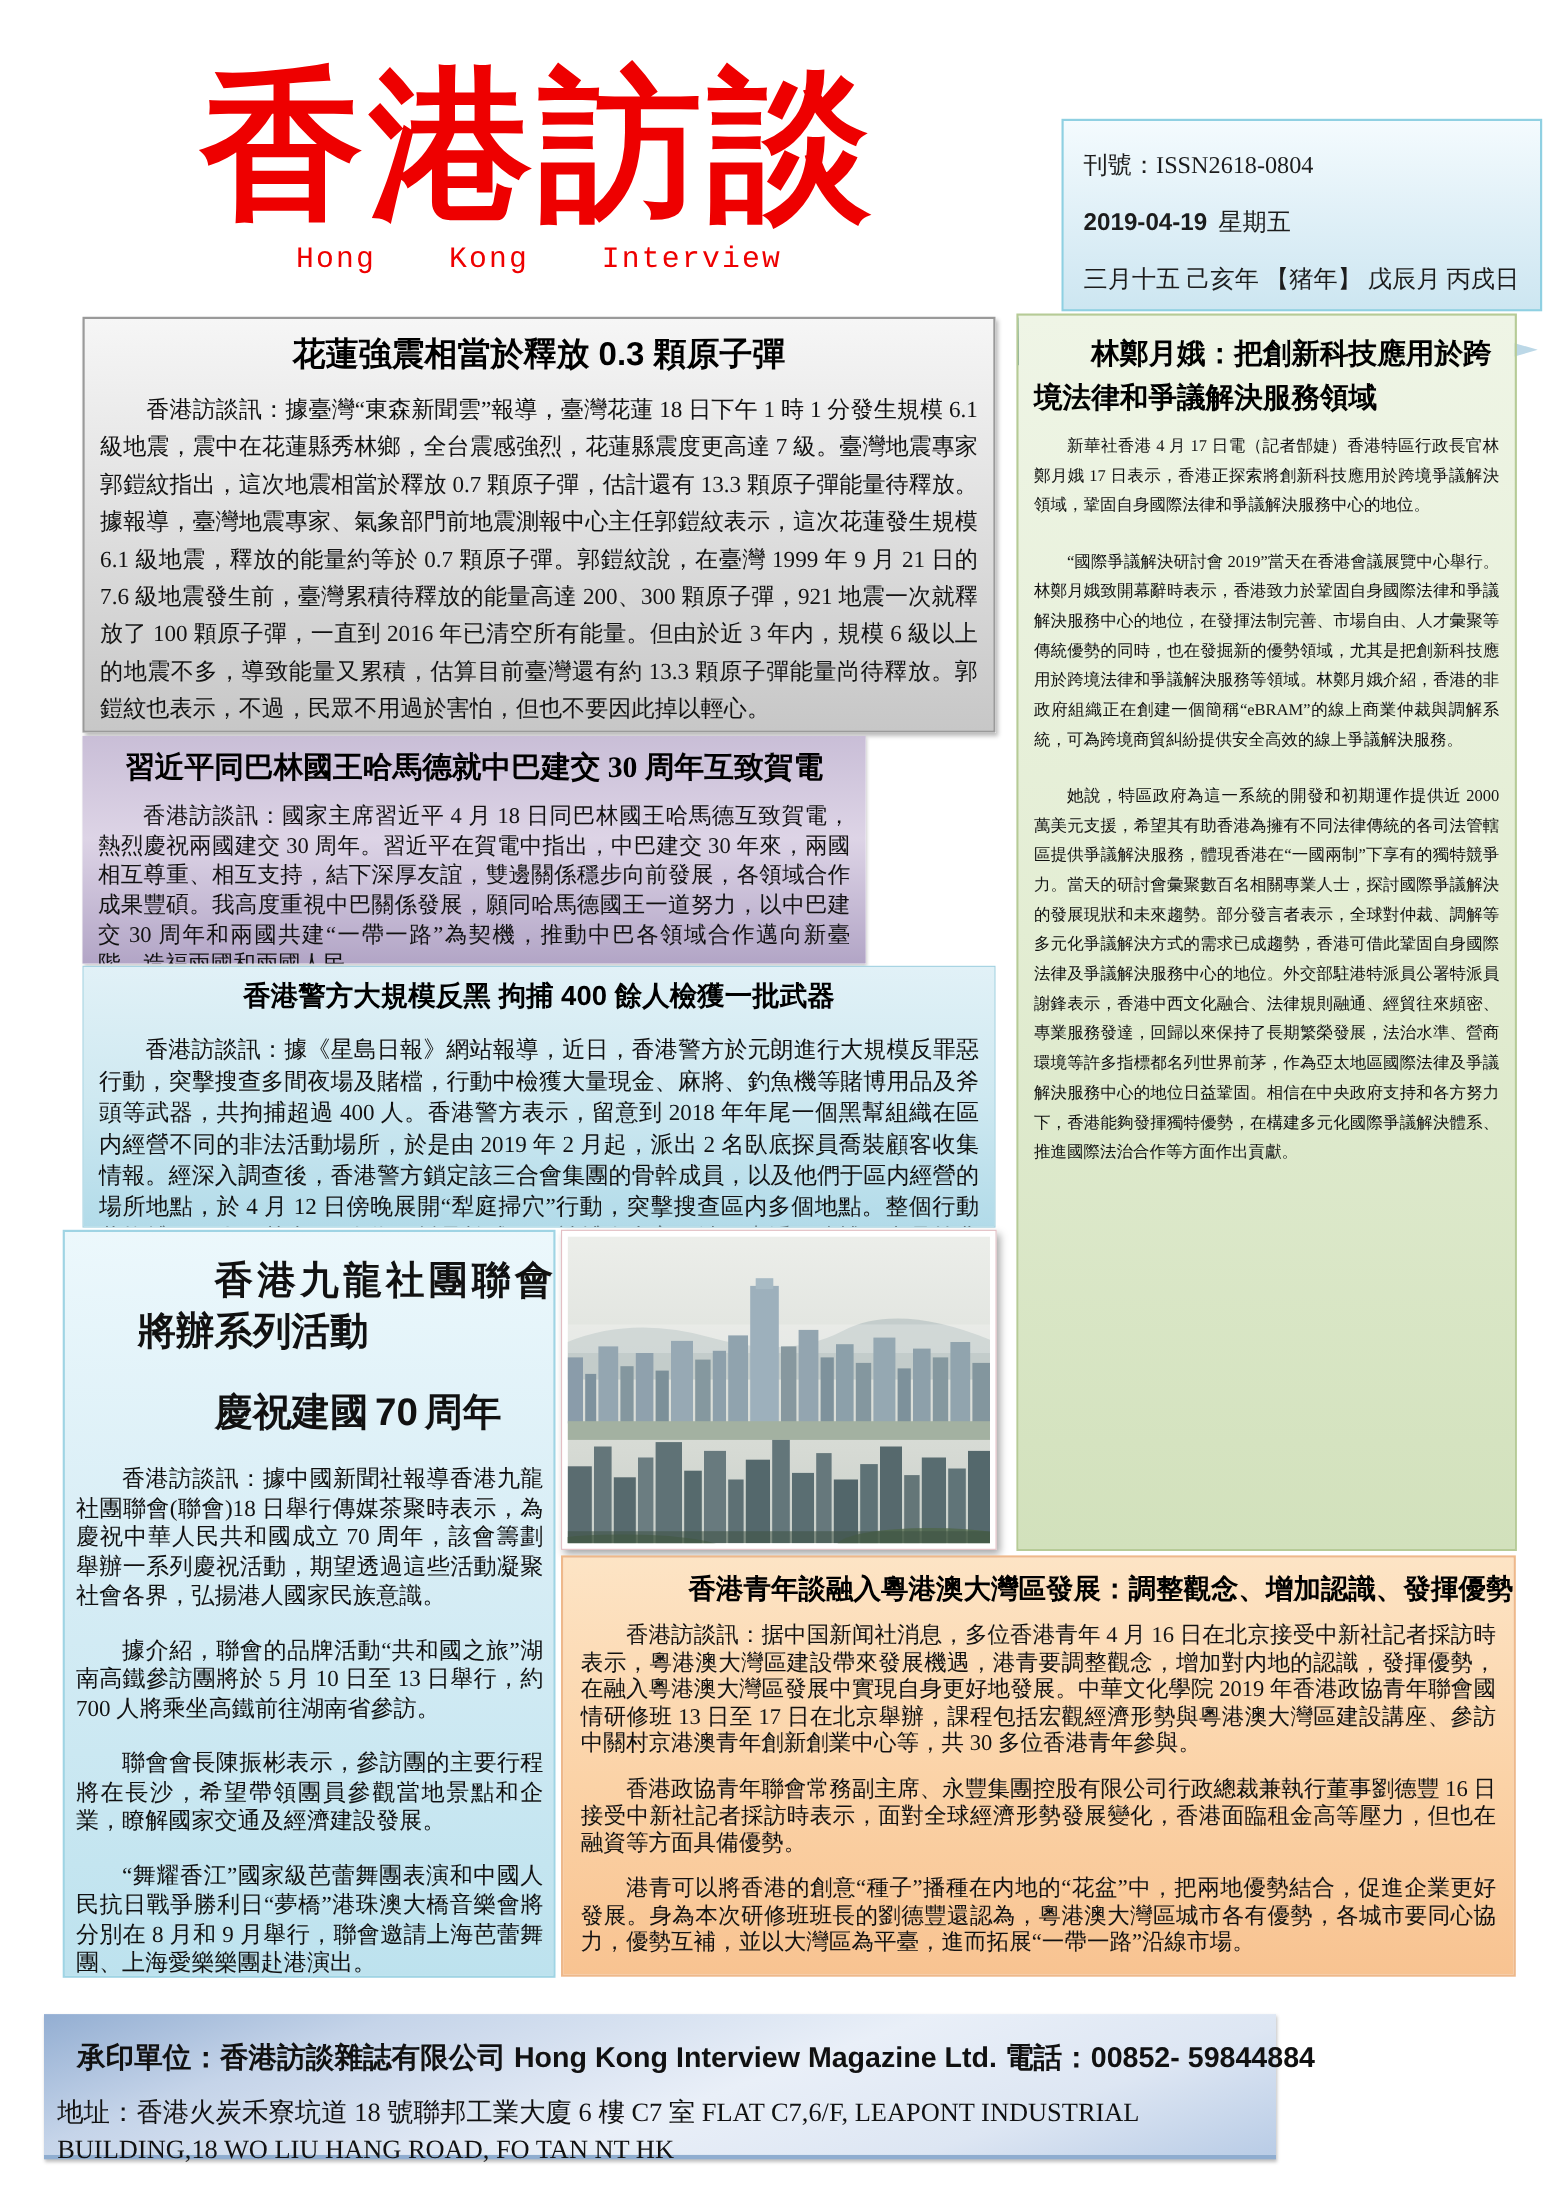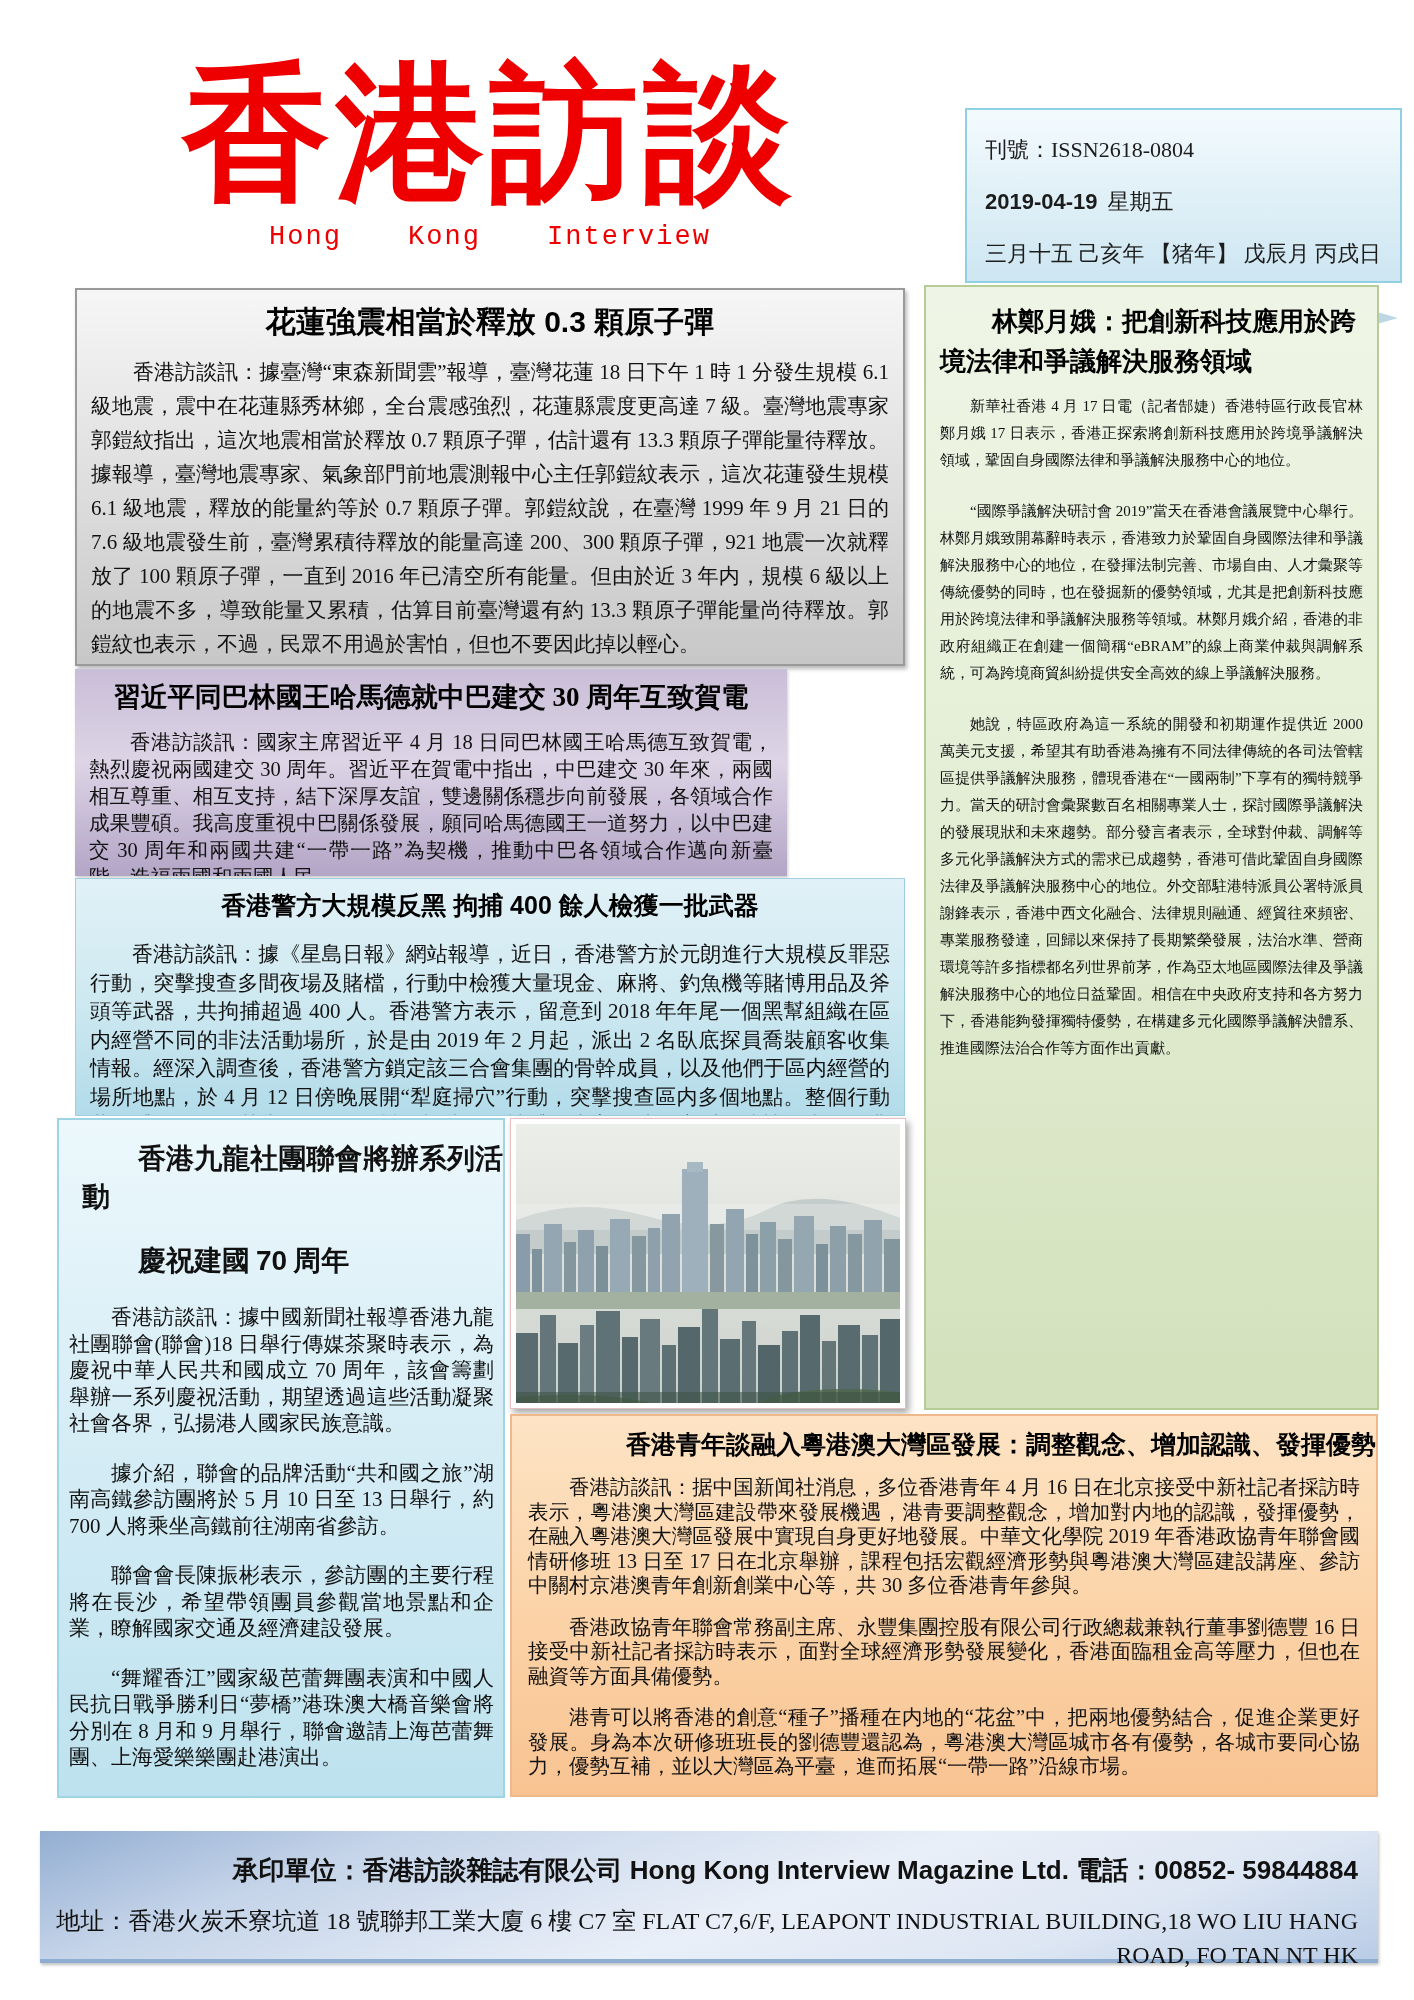--- a/index.html
+++ b/index.html
@@ -48,21 +48,21 @@
   .art-police{left:75px;top:878px;width:830px;height:238px;
     background:linear-gradient(180deg,#e1f1f7 0%,#cfe9f1 50%,#b2dbe9 100%);
     border:1px solid #9fd0e0;}
   .art-police h2{font-size:25px;font-weight:bold;text-align:center;margin:10px 0 18px;}
   .art-police .body{padding:0 14px;font-size:21px;line-height:28.5px;}
 
   .art-kowloon{left:57px;top:1118px;width:448px;height:680px;
     background:linear-gradient(180deg,#ecf8fc 0%,#d9eef6 40%,#bde2ee 100%);
     border:2px solid #9fd4e4;}
   .art-kowloon .t1,.art-kowloon .t2{font-family:"Liberation Serif", serif;
-    font-size:28px;font-weight:600;padding-left:23px;margin:0;}
+    font-size:35px;font-weight:600;padding-left:66px;margin:0;}
   .art-kowloon .t1{margin-top:20px;}
   .art-kowloon .t2{margin-top:26px;}
   .art-kowloon .t2 .num{font-family:"Liberation Sans", sans-serif;font-weight:bold;margin:0 6px;}
   .art-kowloon .body{padding:24px 9px 0 10px;font-size:21px;line-height:26.5px;}
   .art-kowloon .body p{margin-bottom:23px;}
 
   .photo-frame{left:510px;top:1118px;width:396px;height:291px;background:#fff;
     border:1px solid #e3bfc4;padding:5px;box-shadow:3px 4px 7px rgba(0,0,0,.35);}
   .photo-frame svg{display:block;}
 
@@ -75,23 +75,23 @@
   .art-lam .body p{margin-bottom:24px;}
 
   .art-youth{left:510px;top:1414px;width:868px;height:383px;
     background:linear-gradient(180deg,#fde4c5 0%,#fbd2a6 55%,#f8c391 100%);
     border:2px solid #eeb88a;}
   .art-youth h2{font-size:25px;font-weight:bold;text-align:right;margin:12px 0 14px;}
   .art-youth .body{padding:0 16px;font-size:20.5px;line-height:24.5px;}
   .art-youth .body p{margin-bottom:17px;}
 
   
-  .footer{left:40px;top:1831px;width:1338px;height:132px;
+  .footer{left:40px;top:1831px;width:1120px;height:132px;
     background:linear-gradient(160deg,#93aed2 0%,#c5d4e9 22%,#e9eff8 55%,#dde6f3 78%,#b9cce6 100%);
-    border-bottom:4px solid #8fadd0;box-shadow:1px 2px 3px rgba(0,0,0,.25);text-align:right;}
+    border-bottom:4px solid #8fadd0;box-shadow:1px 2px 3px rgba(0,0,0,.25);}
   .footer .l1{font-family:"Liberation Sans", sans-serif;font-weight:600;
     font-size:26px;margin:22px 20px 0 30px;white-space:nowrap;}
   .footer .l2{font-size:24px;line-height:34px;margin:16px 20px 0 12px;}
 </style>
 </head>
 <body>
 
 <div class="page">
 
   <div class="abs masthead-left">

